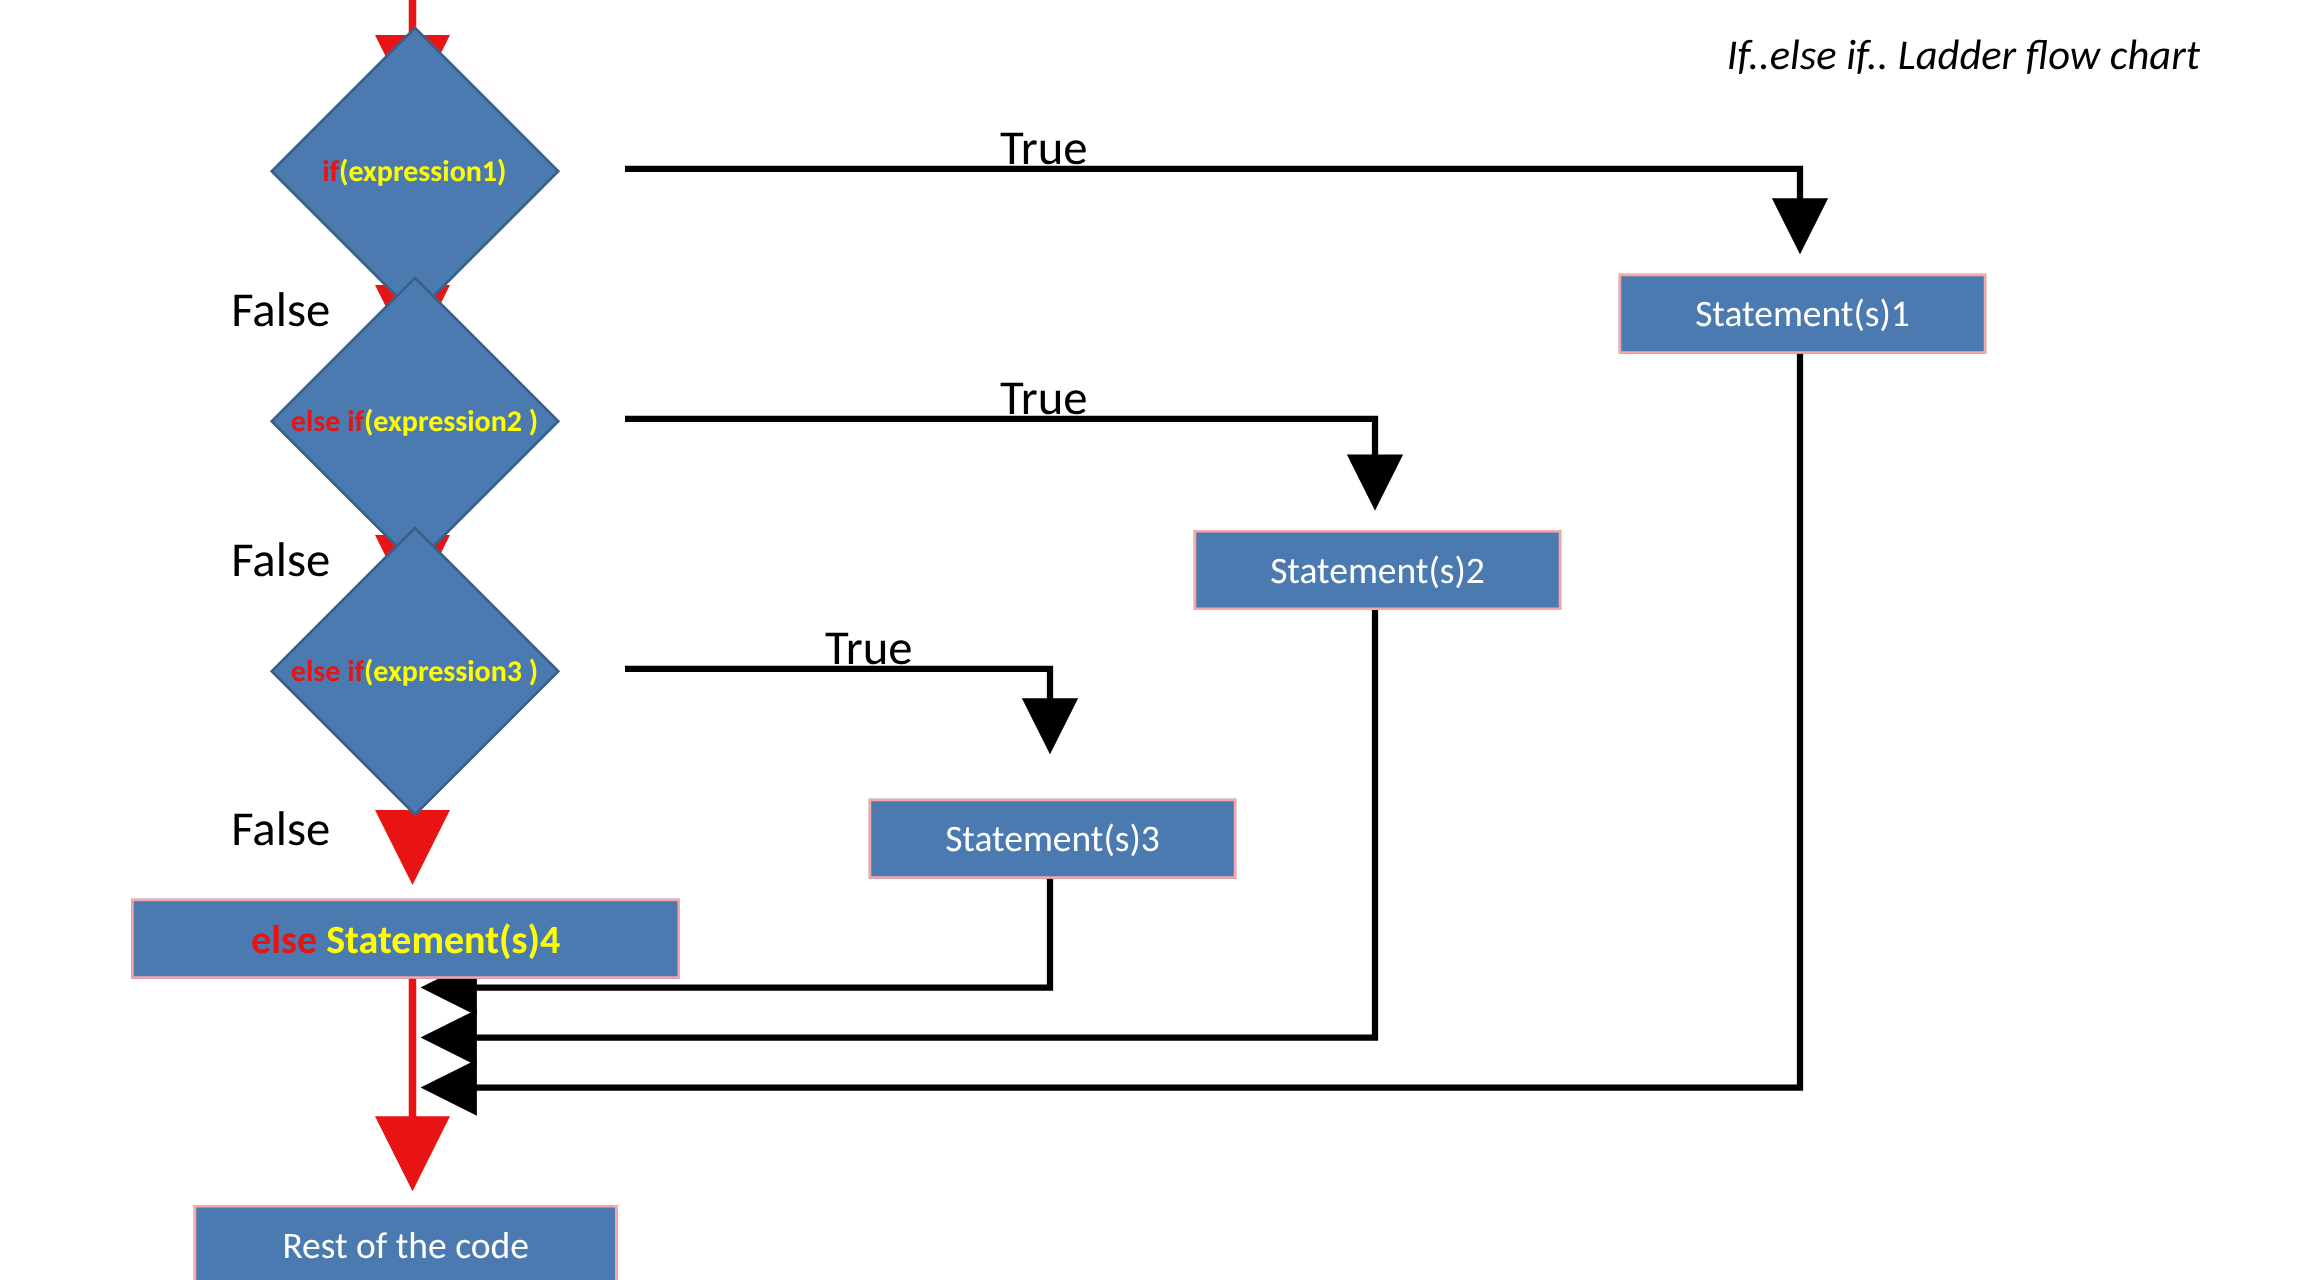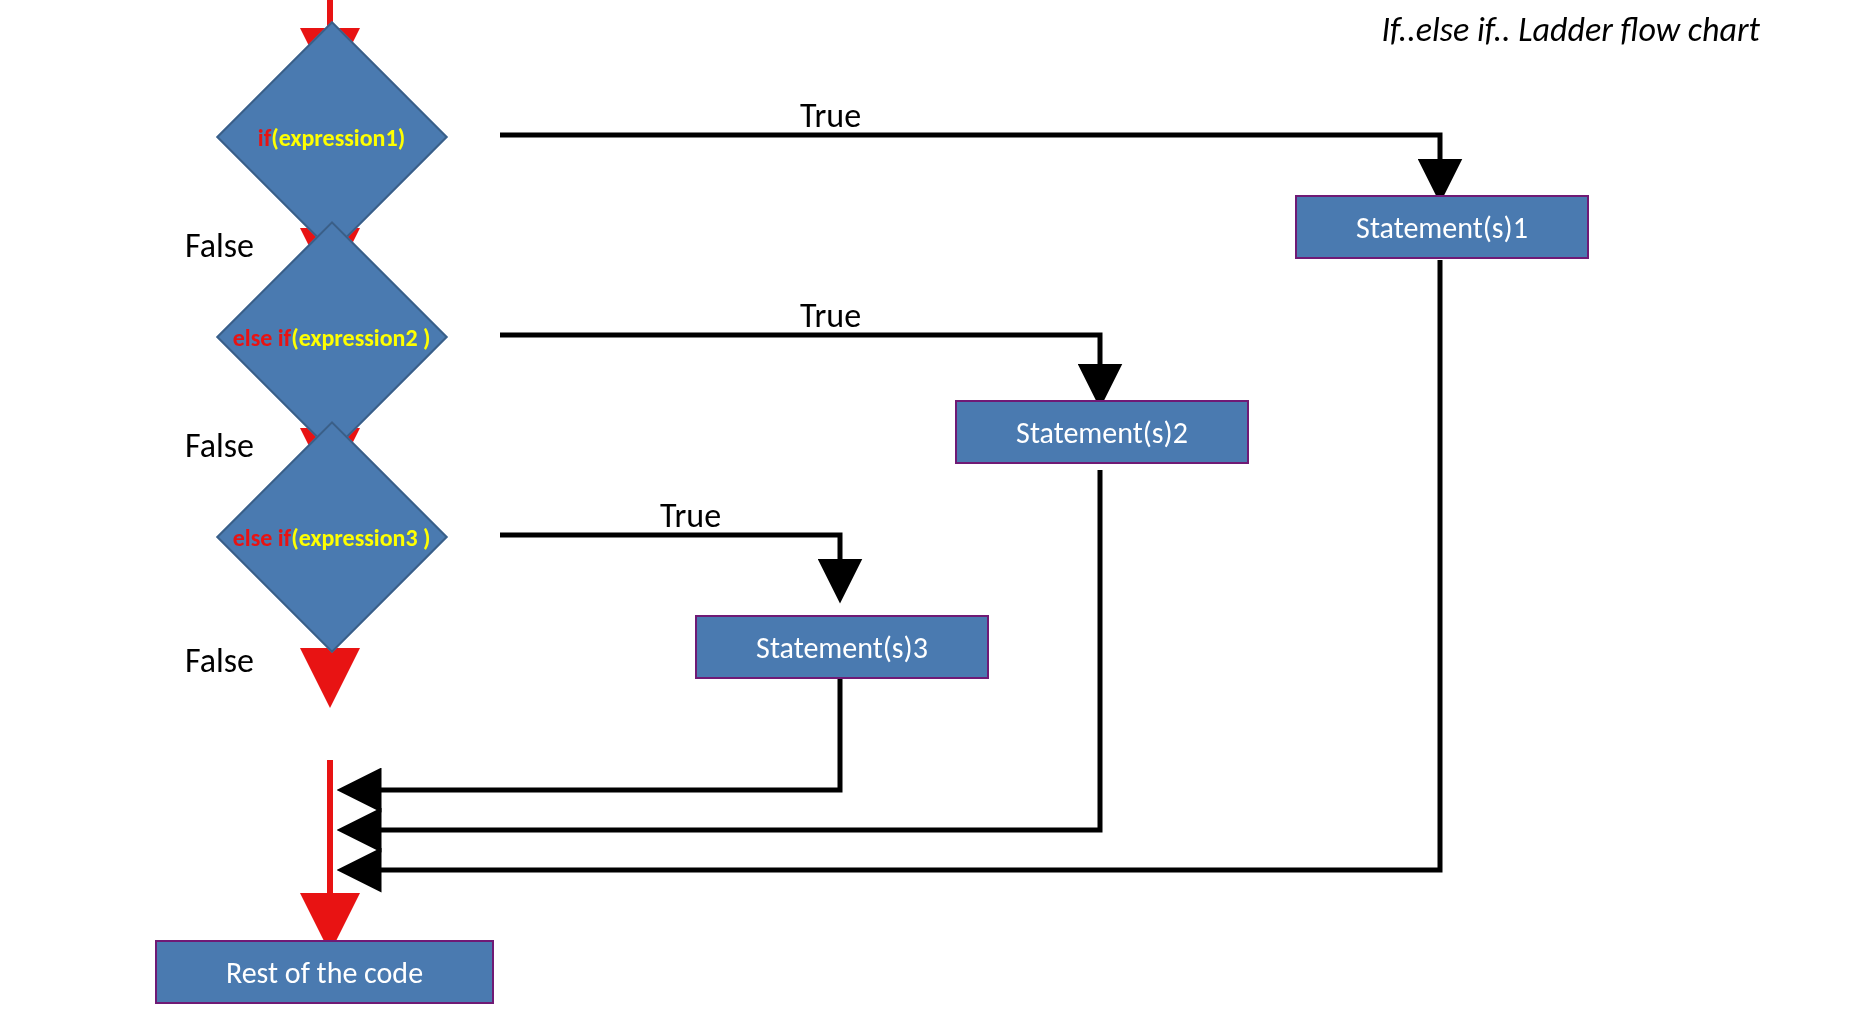--- a/index.html
+++ b/index.html
@@ -32,47 +32,48 @@
   }
   .diamond .inner {
     transform: rotate(-45deg);
     text-align: center;
     white-space: nowrap;
     font-size: 24px;
   }
   .rect {
     position: absolute;
     background: #4a7ab0;
-    border: 2px solid #701a75;
+    border: 2px solid #fca5a5;
     color: #fff;
     display: flex;
     align-items: center;
     justify-content: center;
     font-size: 30px;
+    margin-top: 24px;
   }
   .label {
     position: absolute;
-    font-size: 34px;
+    font-size: 39px;
     color: #000;
   }
   .kw { color: #e81313; font-weight: bold; }
   .expr { color: #ffff00; font-weight: bold; }
   svg.overlay {
     position: absolute;
     top: 0;
     left: 0;
     pointer-events: none;
   }
 </style>
 </head>
 <body>
 
 <div class="canvas">
 
-  <div class="title" style="top:9px; right:90px;">If..else if.. Ladder flow chart</div>
+  <div class="title" style="top:24px; right:90px;">If..else if.. Ladder flow chart</div>
 
   <svg class="overlay" width="1850" height="1024">
     <defs>
       <marker id="arr-red" viewBox="0 0 10 10" refX="7" refY="5" markerWidth="10" markerHeight="10" orient="auto-start-reverse">
         <path d="M0,0 L10,5 L0,10 z" fill="#e81313"></path>
       </marker>
       <marker id="arr-black" viewBox="0 0 10 10" refX="7" refY="5" markerWidth="9" markerHeight="9" orient="auto-start-reverse">
         <path d="M0,0 L10,5 L0,10 z" fill="#000"></path>
       </marker>
     </defs>
@@ -107,20 +108,23 @@
       <span class="kw">else if</span><span class="expr">(expression2 )</span>
     </div>
   </div>
 
   <div class="diamond" style="left:250px; top:455px; width:160px; height:160px;">
     <div class="inner">
       <span class="kw">else if</span><span class="expr">(expression3 )</span>
     </div>
   </div>
 
+  <div class="rect" style="left:105px; top:695px; width:435px; height:60px; font-size:32px;">
+    <span><span class="kw">else</span><span class="expr"> Statement(s)4</span></span>
+  </div>
 
   <div class="rect" style="left:1295px; top:195px; width:290px; height:60px;">Statement(s)1</div>
   <div class="rect" style="left:955px; top:400px; width:290px; height:60px;">Statement(s)2</div>
   <div class="rect" style="left:695px; top:615px; width:290px; height:60px;">Statement(s)3</div>
 
   <div class="rect" style="left:155px; top:940px; width:335px; height:60px;text-align:right;">Rest of the code</div>
 
   <div class="label" style="left:800px; top:95px;">True</div>
   <div class="label" style="left:800px; top:295px;">True</div>
   <div class="label" style="left:660px; top:495px;">True</div>

